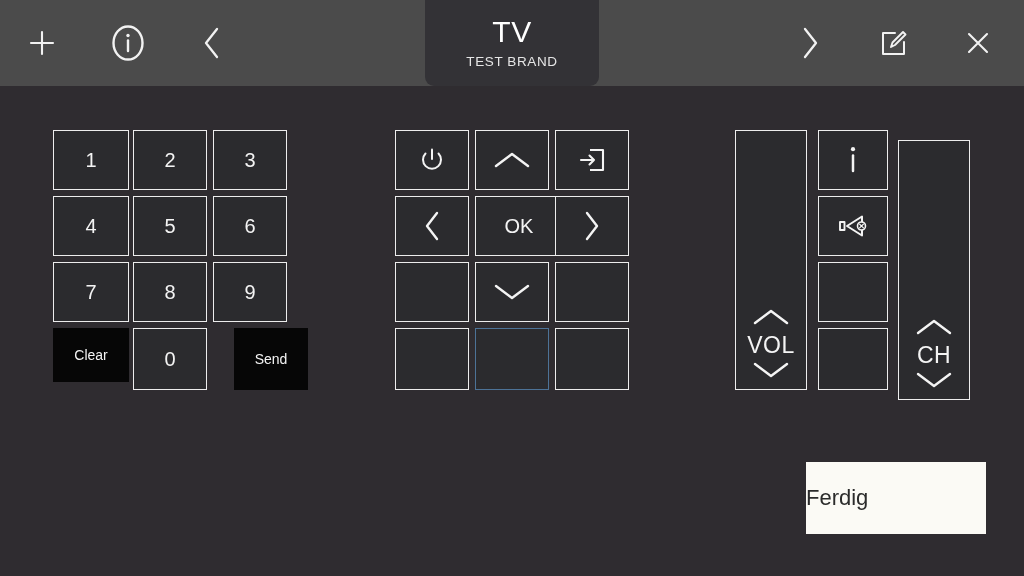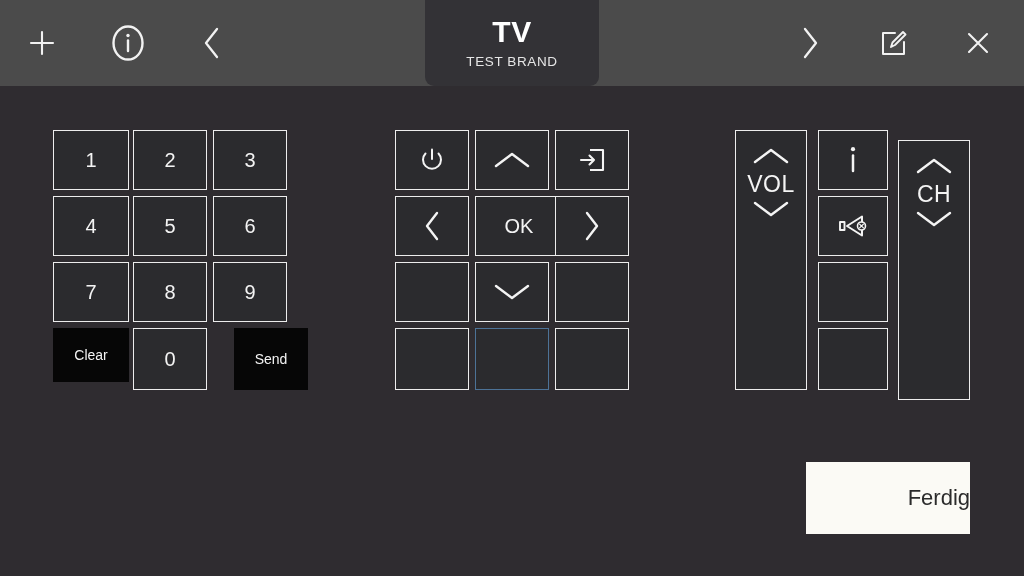--- a/index.html
+++ b/index.html
@@ -34,21 +34,21 @@
     position: absolute; top: 0; left: 425px;
     width: 174px; height: 86px;
     background: #333236;
     border-radius: 0 0 9px 9px;
     display: flex; flex-direction: column;
     align-items: center; justify-content: center;
   }
   .tab-title {
     font-size: 30px; color: #ffffff;
     line-height: 1; letter-spacing: 0.5px;
-    margin-bottom: 7px; font-weight: 700;
+    margin-bottom: 7px; font-weight: 400;
   }
   .tab-sub {
     font-size: 13.5px; color: #e6e6e6;
     letter-spacing: 0.6px; font-weight: 400;
   }
 
   
   .instruction {
     position: absolute; top: 99px; left: 0;
     width: 1024px; text-align: center;
@@ -78,36 +78,36 @@
   }
   .key-label.small { font-size: 14px; }
   .key svg { display: block; }
 
   
   .key-tall {
     position: absolute;
     background: #2b2b2e;
     border: 1.4px solid #ededed;
     display: flex; flex-direction: column;
-    align-items: center; justify-content: flex-start;
-    padding: 14px 0 24px 0;
+    align-items: center; justify-content: flex-end;
+    padding: 14px 0 4px 0;
     color: #fff;
   }
   .tall-txt {
     font-size: 23px; color: #f4f4f4; letter-spacing: 0.5px;
   }
 
   
   .btn-done {
     position: absolute;
     left: 806px; top: 462px;
-    width: 164px; height: 72px;
+    width: 180px; height: 72px;
     background: #fbfaf5;
     border: none;
-    display: flex; align-items: center; justify-content: flex-end;
+    display: flex; align-items: center; justify-content: flex-start;
     cursor: pointer;
   }
   .btn-done span {
     font-size: 22px; color: #2b2b2b; font-weight: 400;
   }
 </style>
 </head>
 <body>
 
 <div id="app">

